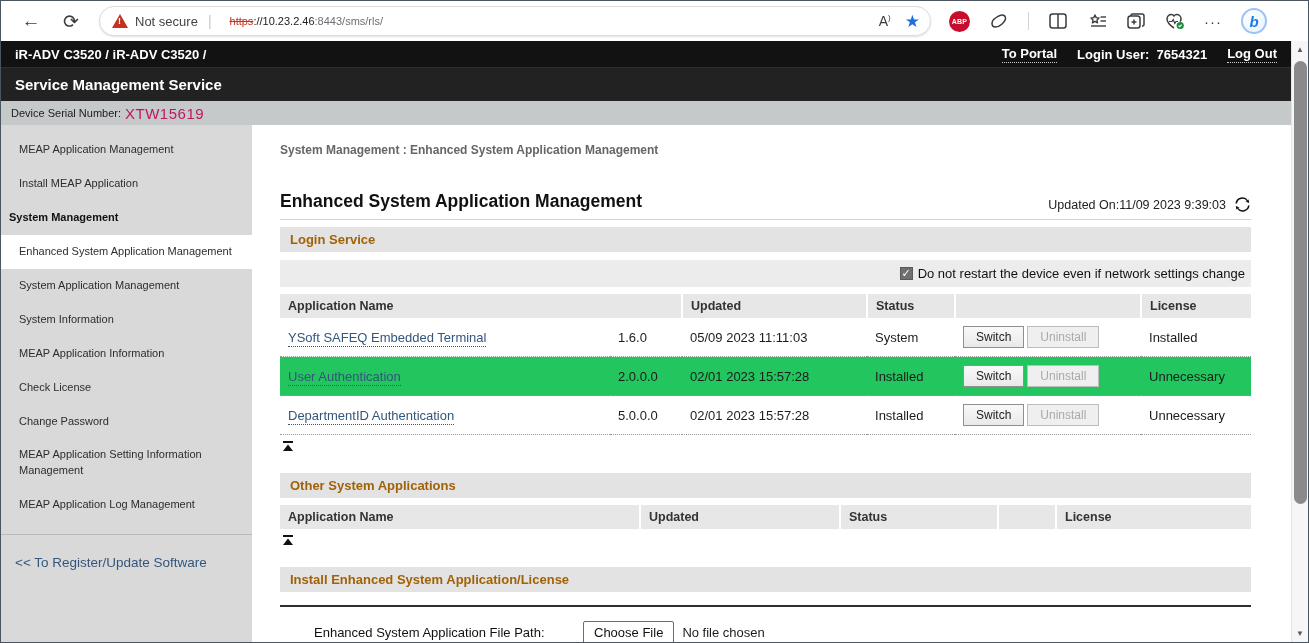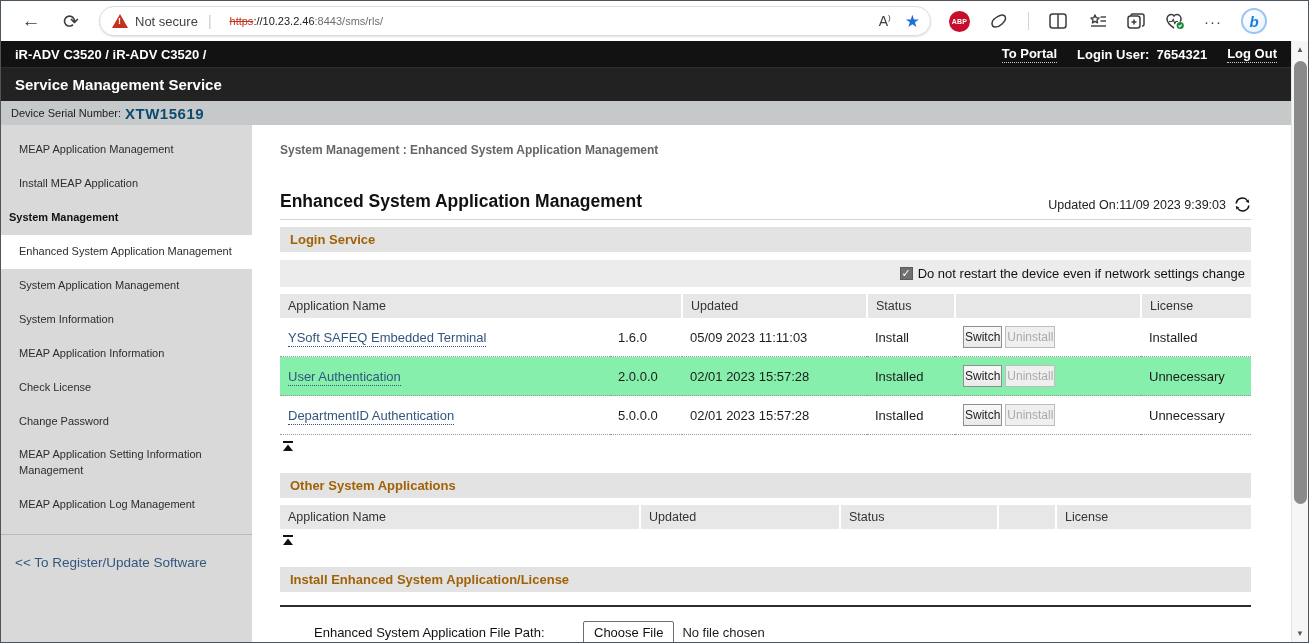--- a/index.html
+++ b/index.html
@@ -36,21 +36,21 @@
   .sb-arrow.down { position:absolute; bottom:0; left:0; right:0; }
   .sb-thumb { position:absolute; top:20px; left:2px; width:13px; height:443px; background:#8a8a8a; border-radius:7px; cursor:pointer; }
 
   
   .cbar1 { height:26px; flex:0 0 26px; background:#121212; color:#fff; display:flex; align-items:center; padding:0 14px; font-size:13px; font-weight:bold; }
   .cbar1 .right { margin-left:auto; display:flex; align-items:center; gap:20px; }
   .wlink { color:#fff; border-bottom:1px dotted #cfcfcf; padding-bottom:1px; cursor:pointer; }
   .cbar2 { height:34px; flex:0 0 34px; background:#222222; color:#fff; display:flex; align-items:center; padding:0 14px; font-size:15px; font-weight:bold; border-top:1px solid #2e2e2e; }
   .serialbar { height:24px; flex:0 0 24px; background:#c6c9ca; display:flex; align-items:center; padding:0 10px; }
   .serialbar .lab { font-size:11px; color:#1c1c1c; margin-right:4px; }
-  .serialbar .val { font-size:15px; font-weight:bold; color:#0c4a6e; letter-spacing:.5px; }
+  .serialbar .val { font-size:15px; font-weight:normal; color:#be185d; letter-spacing:.5px; }
 
   
   .cbody { flex:1; display:flex; overflow:hidden; }
   .sidebar { width:251px; flex:0 0 251px; background:#d9d9d9; padding-top:8px; display:flex; flex-direction:column; overflow:hidden; }
   .sitem { font-size:11px; color:#2d2d2d; padding:9px 14px 9px 18px; line-height:1.45; cursor:pointer; }
   .sitem.header { font-weight:bold; color:#111; padding-left:8px; cursor:default; }
   .sitem.selected { background:#ffffff; }
   .sb-bottom { border-top:1px solid #b9b9b9; margin-top:12px; padding:18px 14px; }
   .sb-bottom a { font-size:13.5px; color:#33567d; text-decoration:none; cursor:pointer;margin-top:24px; }
 
@@ -60,26 +60,26 @@
   .titlerow h1 { font-size:17.5px; color:#111; font-weight:bold; }
   .updated { margin-left:auto; display:flex; align-items:center; gap:8px; font-size:12.5px; color:#222;margin-top:28px; }
   .refresh-ic { cursor:pointer; }
 
   .secbar { background:#e3e3e3; font-size:13px; font-weight:bold; color:#a16207; padding:5px 10px; margin-top:7px; }
   .chkbar { background:#ececec; height:27px; margin-top:8px; display:flex; align-items:center; justify-content:flex-end; padding-right:6px; gap:5px; }
   .chk { width:13px; height:13px; background:#6f6f6f; border:1px solid #5a5a5a; color:#fff; font-size:11px; line-height:11px; text-align:center; cursor:pointer; }
   .chkbar label { font-size:13px; color:#111; }
 
   table.grid { border-collapse:collapse; width:100%; margin-top:7px; table-layout:fixed; }
-  .grid th { background:#e7e7e7; font-size:12.5px; font-weight:normal; color:#333; text-align:left; padding:5px 8px; border-left:2px solid #fff; }
+  .grid th { background:#e7e7e7; font-size:12.5px; font-weight:bold; color:#333; text-align:left; padding:5px 8px; border-left:2px solid #fff; }
   .grid th:first-child { border-left:none; }
   .grid td { font-size:13px; color:#1c1c1c; padding:8px 8px; border-bottom:1px dotted #9a9a9a; height:34px; }
-  .grid tr.alt td { background:#86efac; }
+  .grid tr.alt td { background:#22c55e; }
   .applink { color:#33567d; text-decoration:none; border-bottom:1px dotted #33567d; padding-bottom:1px; cursor:pointer; }
-  .btn { font-family:"Liberation Sans", sans-serif; font-size:12px; color:#222; background:linear-gradient(#f9f9f9,#e9e9e9); border:1px solid #8f8f8f; padding:3px 1px; cursor:pointer; }
+  .btn { font-family:"Liberation Sans", sans-serif; font-size:12px; color:#222; background:linear-gradient(#f9f9f9,#e9e9e9); border:1px solid #8f8f8f; padding:3px 12px; cursor:pointer; }
   .btn.disabled { color:#aaaaaa; border-color:#bdbdbd; background:#efefef; }
   .btn + .btn { margin-left:3px; }
 
   .totop { margin:6px 0 10px 2px; cursor:pointer; display:inline-block; }
 
   .blackline { border-top:2px solid #2e2e2e; margin-top:13px; }
   .form { margin-top:14px; }
   .frow { display:flex; margin-bottom:13px; }
   .frow .flab { width:303px; flex:0 0 303px; font-size:13px; color:#111; padding-left:34px; padding-top:4px; }
   .fctl { display:flex; align-items:center; gap:8px; }
@@ -225,21 +225,21 @@
               <th colspan="2">Application Name</th>
               <th>Updated</th>
               <th>Status</th>
               <th></th>
               <th>License</th>
             </tr>
             <tr>
               <td><a class="applink">YSoft SAFEQ Embedded Terminal</a></td>
               <td>1.6.0</td>
               <td>05/09 2023 11:11:03</td>
-              <td>Install</td>
+              <td>System</td>
               <td><button class="btn">Switch</button><button class="btn disabled">Uninstall</button></td>
               <td>Installed</td>
             </tr>
             <tr class="alt">
               <td><a class="applink">User Authentication</a></td>
               <td>2.0.0.0</td>
               <td>02/01 2023 15:57:28</td>
               <td>Installed</td>
               <td><button class="btn">Switch</button><button class="btn disabled">Uninstall</button></td>
               <td>Unnecessary</td>

